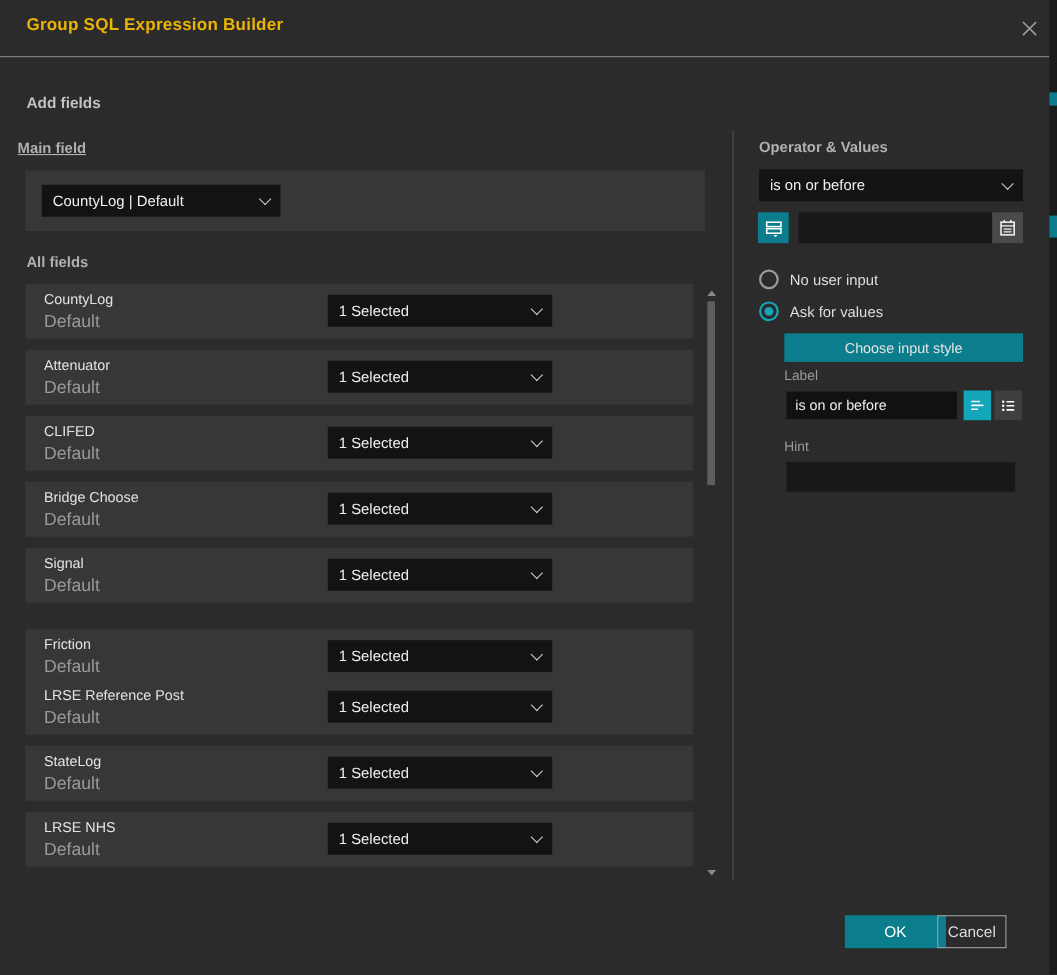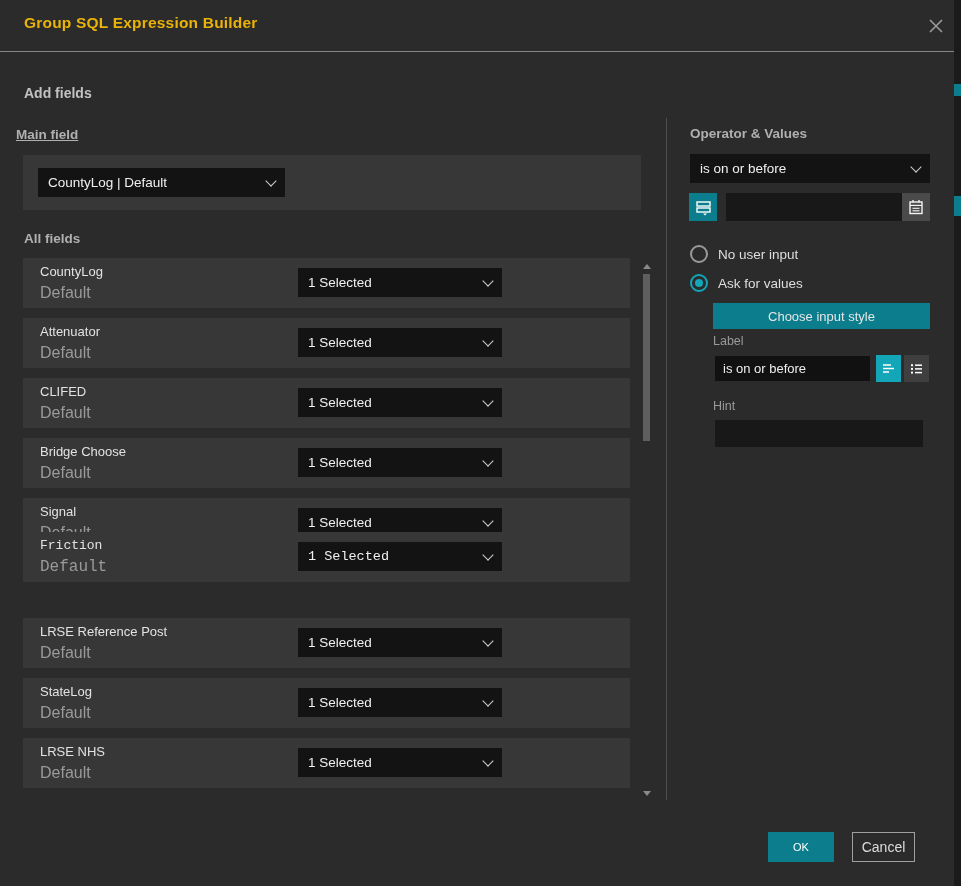--- a/index.html
+++ b/index.html
@@ -63,22 +63,22 @@
   .radio.sel::after{content:"";position:absolute;left:3px;top:3px;width:8px;height:8px;border-radius:50%;background:var(--accent-bright);}
   .radio-label{margin-left:10px;font-size:13.5px;color:#dedede;}
   .choose-btn{left:713px;top:303px;width:217px;height:26px;background:var(--accent);color:#e5e5e5;
     font-size:13px;display:flex;align-items:center;justify-content:center;cursor:pointer;font-family:Liberation Sans, sans-serif;border:none;}
   .small-label{font-size:12.5px;color:var(--muted);}
   .label-input{left:715px;top:356px;width:155px;height:25px;background:#111111;border:none;outline:none;color:#eeeeee;font-size:13px;padding:0 8px;box-sizing:border-box;font-family:"Liberation Sans",sans-serif;}
   .style-btn-a{left:876px;top:355px;width:25px;height:27px;background:var(--accent-bright);}
   .style-btn-b{left:904px;top:355px;width:25px;height:27px;background:#3f3f3f;}
   .hint-input{left:715px;top:420px;width:208px;height:27px;background:var(--input);border:none;outline:none;color:#e8e8e8;font-size:13px;padding:0 8px;box-sizing:border-box;font-family:"Liberation Sans",sans-serif;}
   
-  .ok-btn{left:768px;top:832px;width:66px;height:30px;background:var(--accent);color:#ffffff;border:none;
-    font-size:11px;display:flex;align-items:center;justify-content:center;cursor:pointer;font-family:"Liberation Sans",sans-serif;}
+  .ok-btn{left:768px;top:832px;width:92px;height:30px;background:var(--accent);color:#ffffff;border:none;
+    font-size:14px;display:flex;align-items:center;justify-content:center;cursor:pointer;font-family:"Liberation Sans",sans-serif;}
   .cancel-btn{left:852px;top:832px;width:63px;height:30px;background:transparent;color:#dcdcdc;
     border:1px solid #9f9f9f;font-size:14px;display:flex;align-items:center;justify-content:center;cursor:pointer;box-sizing:border-box;font-family:"Liberation Sans",sans-serif;}
   
   .edge-strip{right:0;top:0;width:7px;height:886px;background:#1b1b1b;}
   .edge-seg{position:absolute;left:0;width:7px;background:var(--accent);}
 </style>
 </head>
 <body>
 
 <div class="abs dlg-title">Group SQL Expression Builder</div>
@@ -88,21 +88,21 @@
         <path d="M3 3 L15 15 M15 3 L3 15" stroke="#9a9a9a" stroke-width="1.6" fill="none"></path>
       </svg>
   </span>
 </div>
 <div class="abs title-divider"></div>
 
 <div class="abs h-add">Add fields</div>
 <div class="abs sub-label" style="left:16px;top:127px;text-decoration:underline;">Main field</div>
 
 <div class="abs main-panel">
-  <div class="dd" style="left:15px;top:13px;width:247px;">
+  <div class="dd" style="left:15px;top:13px;width:217px;">
     <span>CountyLog | Default</span>
     <span class="chev"></span>
   </div>
 </div>
 
 <div class="abs sub-label" style="left:24px;top:231px;">All fields</div>
 
 <div>
     <div class="field-row" style="top: 258px;">
     <div class="fname">CountyLog</div>
@@ -137,21 +137,21 @@
     </div>
   </div>
     <div class="field-row" style="top: 498px;">
     <div class="fname">Signal</div>
     <div class="fsub">Default</div>
     <div class="dd">
       <span>1 Selected</span>
       <span class="chev"></span>
     </div>
   </div>
-    <div class="field-row" style="top: 532px; font-family: Liberation Mono, monospace;">
+    <div class="field-row" style="top: 572px;">
     <div class="fname">Friction</div>
     <div class="fsub">Default</div>
     <div class="dd">
       <span>1 Selected</span>
       <span class="chev"></span>
     </div>
   </div>
     <div class="field-row" style="top: 618px;">
     <div class="fname">LRSE Reference Post</div>
     <div class="fsub">Default</div>

